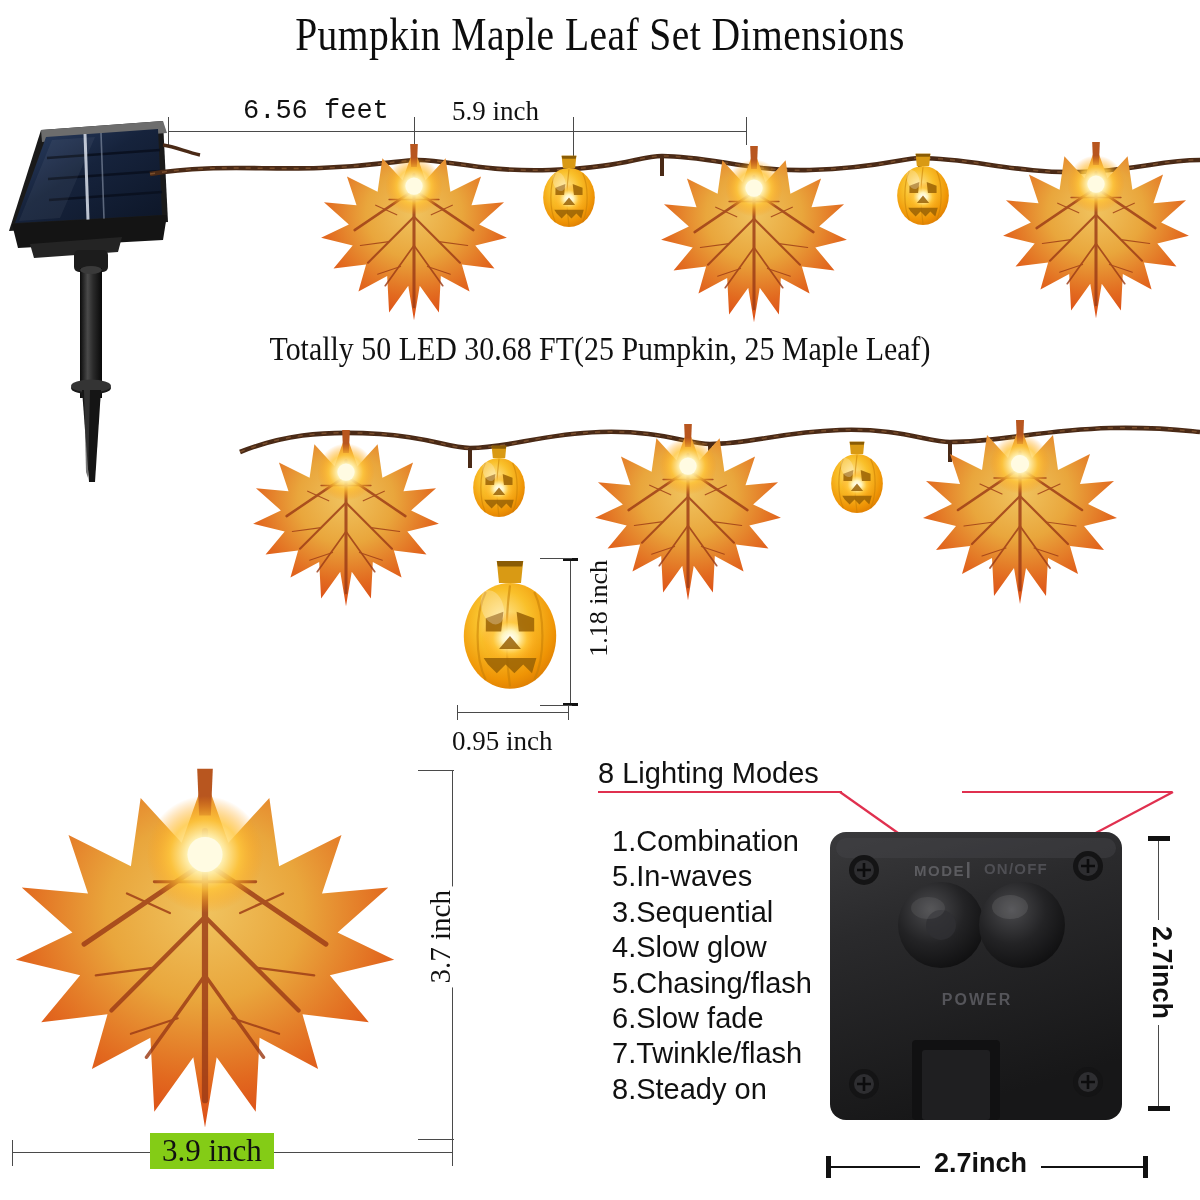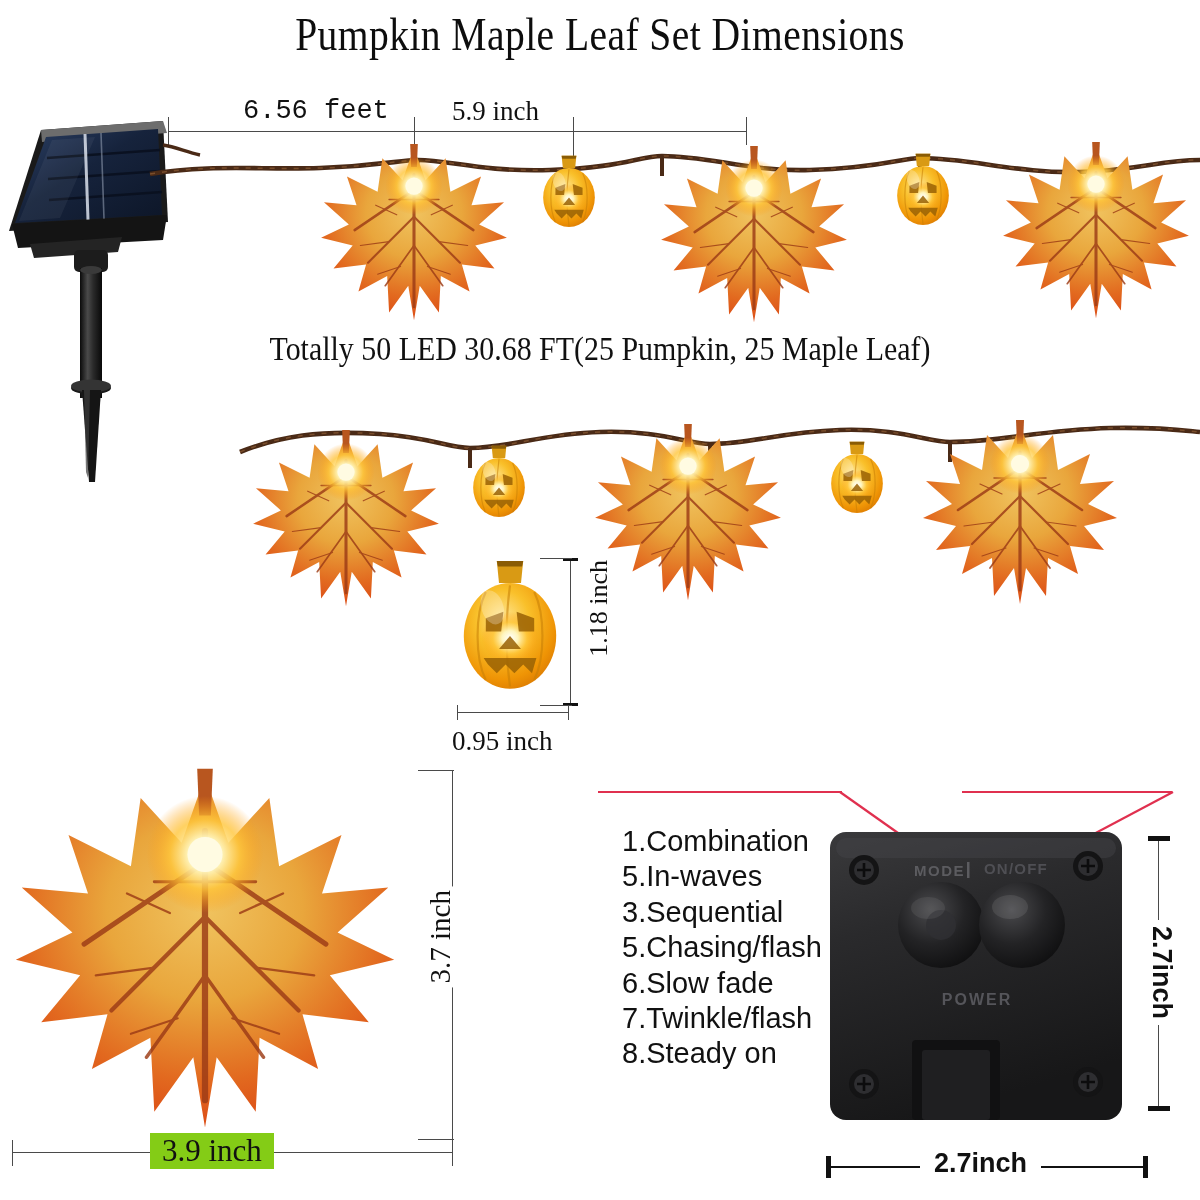--- a/index.html
+++ b/index.html
@@ -313,38 +313,40 @@
                 transform-origin:center;">3.7 inch</div>
   </div>
 
   <div class="abs">
     <div class="rule h abs" style="left:12px;top:1152px;width:440px;"></div>
     <div class="rule v abs" style="left:12px;top:1140px;height:26px;"></div>
     <div class="rule v abs" style="left:452px;top:1140px;height:26px;"></div>
     <div class="abs dim-label" style="left:150px;top:1133px;font-size:31px;background:#84cc16;padding:0 12px;">3.9 inch</div>
   </div>
 
+  <div class="abs modes-title" style="left:598px;top:757px;">8 Lighting Modes</div>
   <div class="abs lead" style="left:598px;top:791px;width:244px;height:2px;"></div>
   <div class="abs" style="left:838px;top:790px;width:120px;height:86px;">
     <svg width="120" height="86">
         <line x1="2" y1="2" x2="118" y2="84" stroke="#e0304f" stroke-width="2.2"></line>
       </svg>
   </div>
 
   <div class="abs lead" style="left:962px;top:791px;width:210px;height:2px;"></div>
   <div class="abs" style="left:1005px;top:790px;width:170px;height:92px;">
     <svg width="170" height="92">
         <line x1="168" y1="2" x2="2" y2="90" stroke="#e0304f" stroke-width="2.2"></line>
       </svg>
   </div>
 
-  <div class="abs modes-list" style="left:612px;top:824px;margin-left:10px;">
+  <div class="abs modes-list" style="left:612px;top:824px;">
     <div>1.Combination</div>
     <div>5.In-waves</div>
     <div>3.Sequential</div>
+    <div>4.Slow glow</div>
     <div>5.Chasing/flash</div>
     <div>6.Slow fade</div>
     <div>7.Twinkle/flash</div>
     <div>8.Steady on</div>
   </div>
 
   <div class="abs" style="left:826px;top:828px;width:300px;height:300px;">
     <svg width="300" height="300" viewBox="0 0 300 300">
       <defs>
         <linearGradient id="boxG" x1="0" y1="0" x2="0.3" y2="1">

